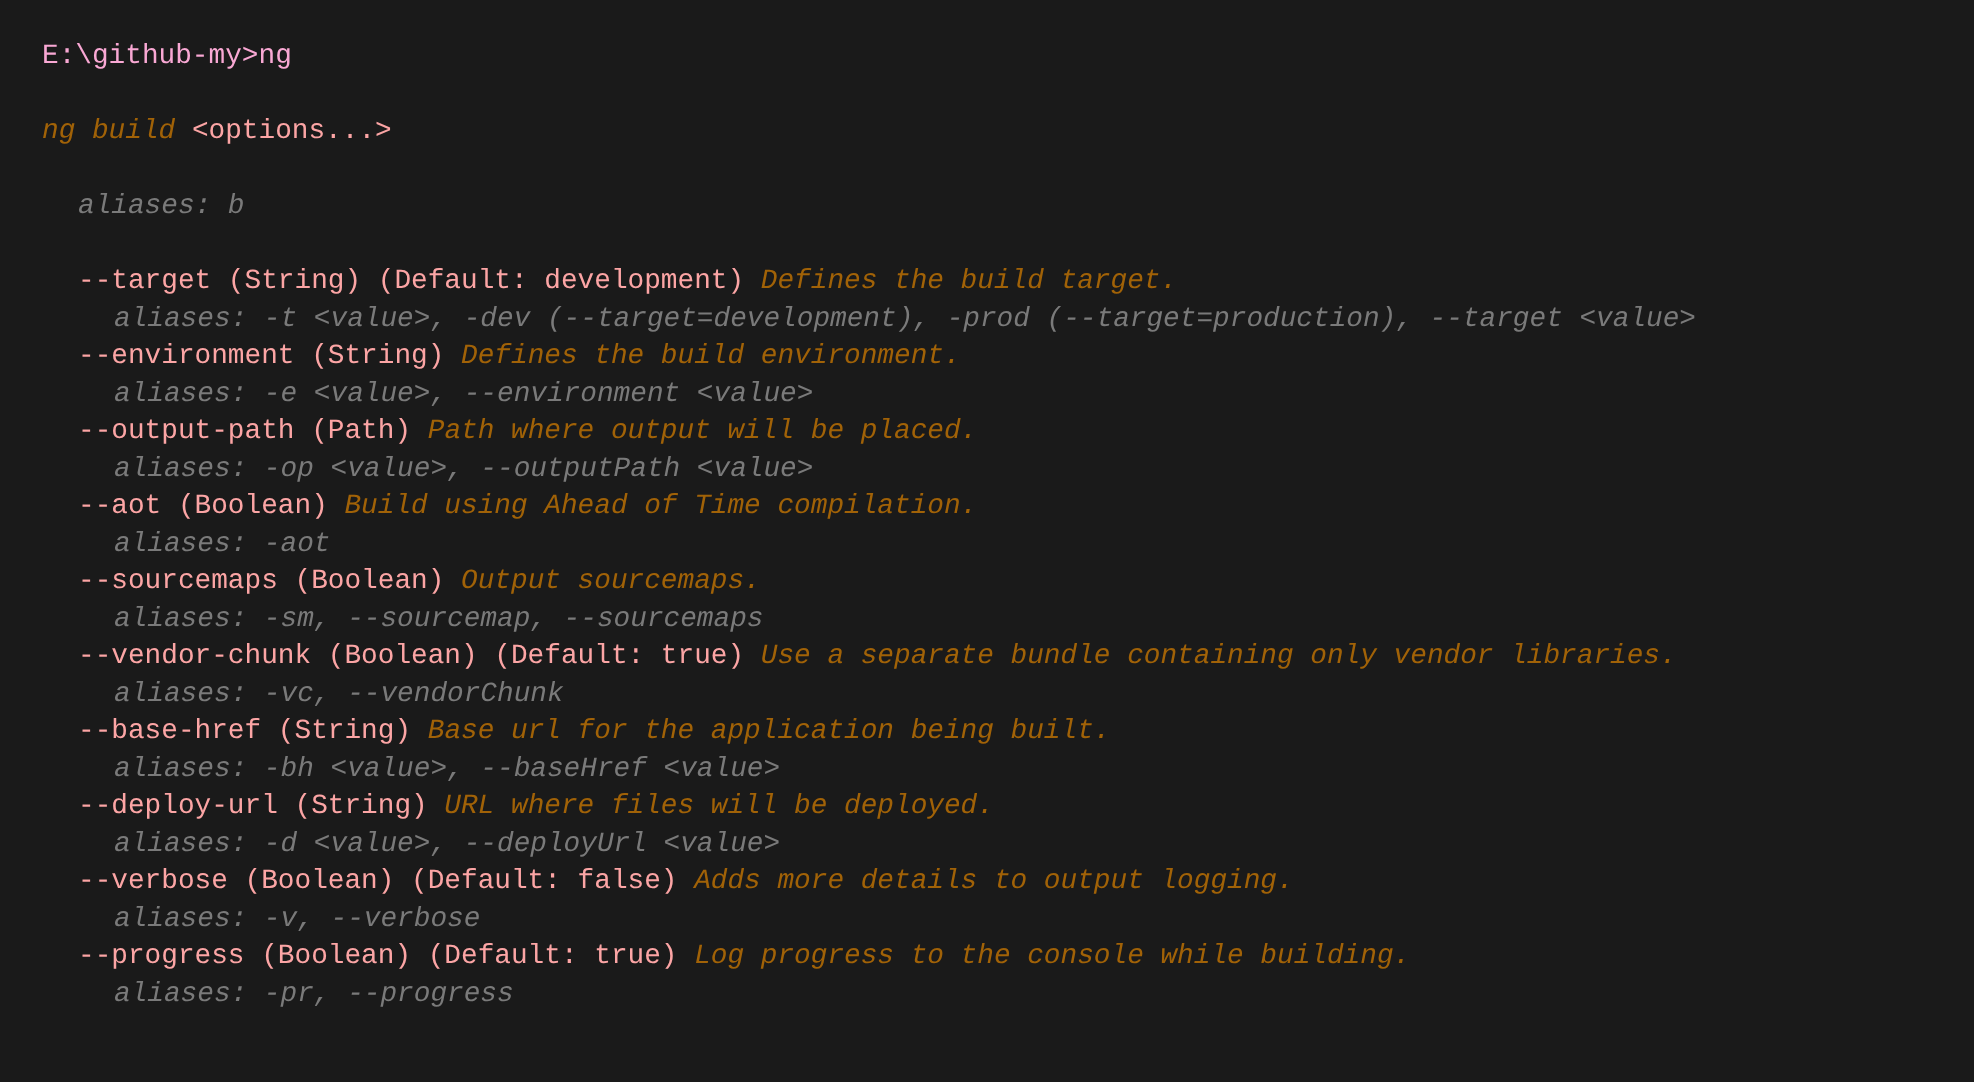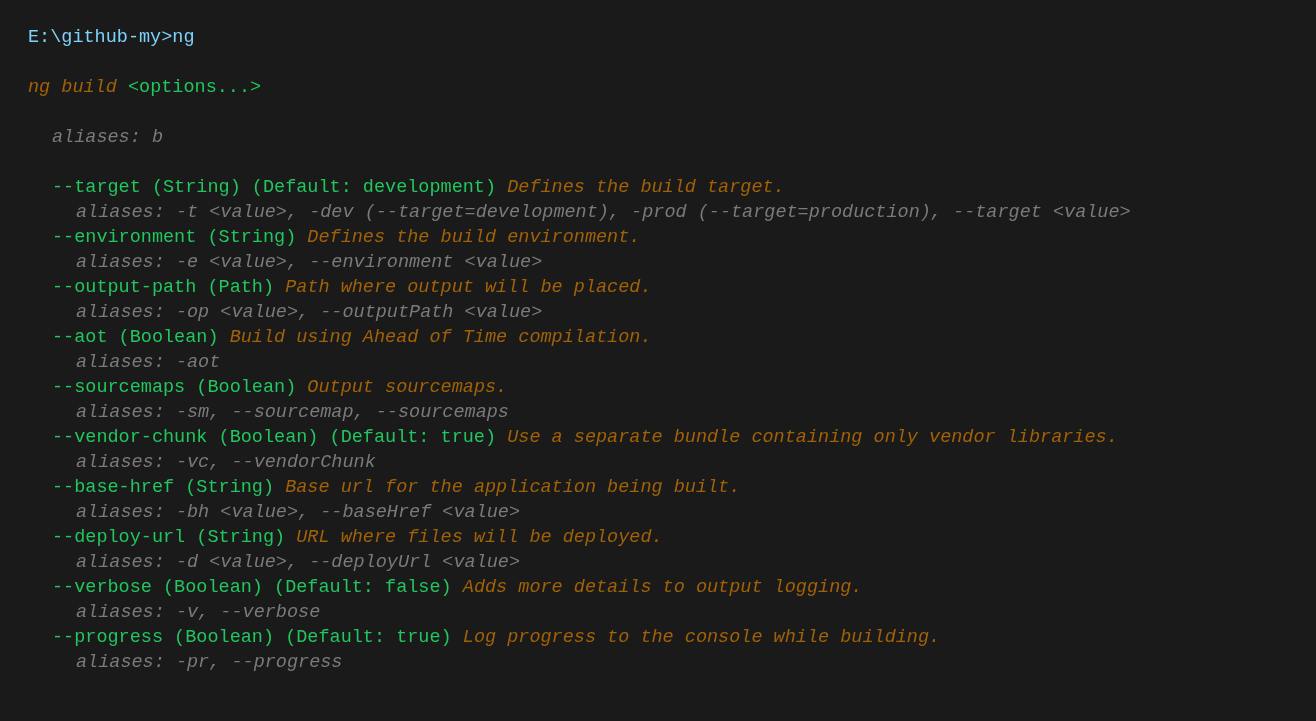--- a/index.html
+++ b/index.html
@@ -11,23 +11,23 @@
     font-size: 18.5px;
     line-height: 25px;
     width: 1316px;
     height: 721px;
     overflow: hidden;
   }
   .terminal {
     padding: 0 0 0 28px;
     white-space: pre;
   }
-  .prompt { color: #7dd3fc; margin-top: 12px; }
+  .prompt { color: #f9a8d4; margin-top: 12px; }
   .white { color: #a16207; font-style: italic; }
-  .cyan  { color: #22c55e; }
+  .cyan  { color: #fca5a5; }
   .gray  { color: #7a7a7a; font-style: italic; }
   .indent1 { padding-left: 24px; display: block; }
   .indent2 { padding-left: 48px; display: block; }
   .line { display: block; }
 </style>
 </head>
 <body>
 
 <div class="terminal">
 <span class="line"><span class="prompt">E:\github-my&gt;</span><span class="prompt">ng</span></span>

